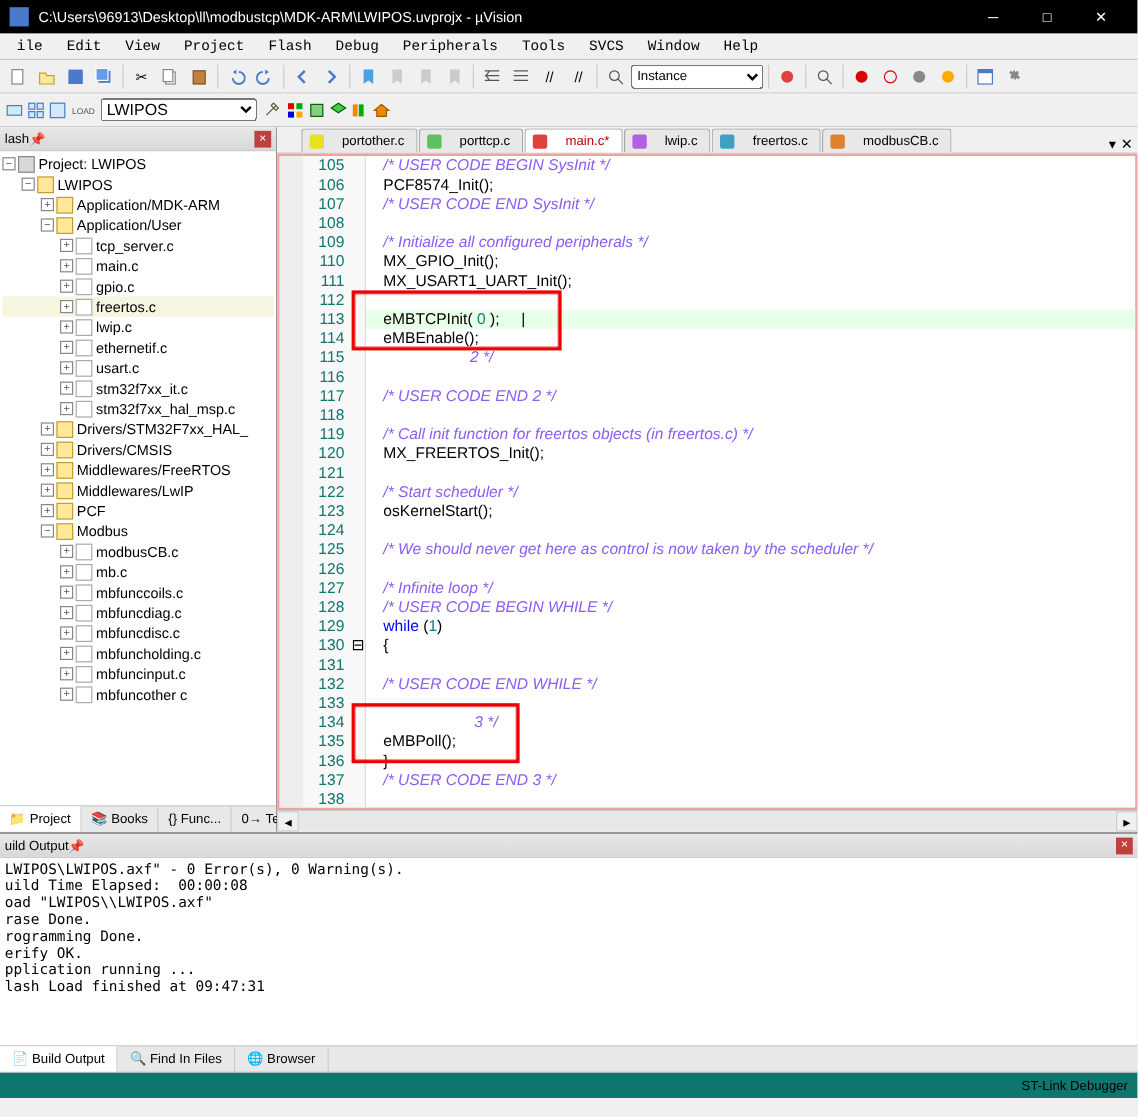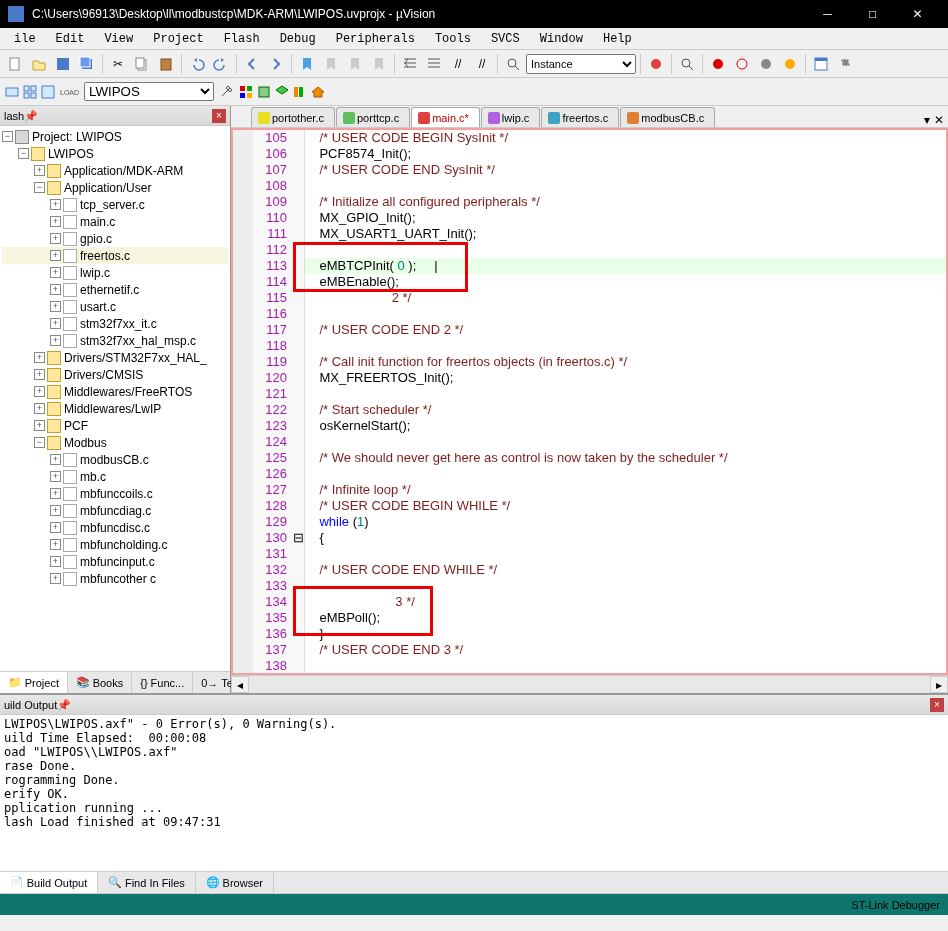--- a/index.html
+++ b/index.html
@@ -32,35 +32,35 @@
 .tglyph { width:11px; height:11px; border:1px solid #888; display:inline-flex; align-items:center; justify-content:center; font-size:9px; margin-right:2px; background:#fff; color:#555; line-height:1; }
 .fico { width:14px; height:14px; display:inline-block; margin-right:3px; background:#fff; border:1px solid #aaa; position:relative; }
 .fico.folder { background:#ffe89c; border-color:#c0a030; }
 .fico.proj { background:#d8d8d8; border-color:#888; }
 .bottom-tabs { height:22px; display:flex; border-top:1px solid #ccc; background:#e8e8e8; }
 .bottom-tabs .bt { padding:2px 8px; font-size:11px; border-right:1px solid #ccc; display:flex; align-items:center; gap:3px; cursor:pointer; }
 .bottom-tabs .bt.active { background:#fff; }
 
 .editor-pane { flex:1; display:flex; flex-direction:column; background:#fff; }
 .file-tabs { height:22px; display:flex; background:#f0f0f0; border-bottom:1px solid #ccc; align-items:flex-end; padding-left:20px; }
-.ftab { height:20px; padding:0 10px 0 6px; display:flex; align-items:center; gap:2px; background:#e8e8e8; border:1px solid #aaa; border-bottom:none; border-radius:3px 3px 0 0; margin-right:1px; font-size:11px; cursor:pointer; }
+.ftab { height:20px; padding:0 10px 0 6px; display:flex; align-items:center; gap:15px; background:#e8e8e8; border:1px solid #aaa; border-bottom:none; border-radius:3px 3px 0 0; margin-right:1px; font-size:11px; cursor:pointer; }
 .ftab.active { background:#fff; }
 .ftab .dot { width:12px; height:12px; border-radius:2px; display:inline-block; }
 .ftab .tx { white-space:nowrap; }
 .ftab.modified .tx { color:#b00; }
 .ftab-ctrl { margin-left:auto; display:flex; gap:4px; padding-right:4px; }
 
 .code-area { flex:1; display:flex; overflow:hidden; font-family:Consolas,monospace; font-size:13px; border:2px solid #f4a0a0; position:relative; }
 .gutter-bp { width:20px; background:#eee; }
-.gutter-ln { width:40px; background:#f8f8f8; color:#a21caf; text-align:right; padding-right:6px; }
+.gutter-ln { width:40px; background:#f8f8f8; color:#0f766e; text-align:right; padding-right:6px; }
 .gutter-fold { width:12px; background:#f8f8f8; border-right:1px solid #ddd; }
 .code-body { flex:1; white-space:pre; overflow:auto; }
 .line { height:16px; line-height:16px; }
 .line.hl { background:#e8ffe8; }
-.c-comment { color:#7f1d1d; }
+.c-comment { color:#8b5cf6;font-style:italic; }
 .c-kw { color:#0000ff; }
 .c-num { color:#008080; }
 .redbox { position:absolute; border:3px solid #e00; pointer-events:none; }
 .editor-hscroll { height:18px; background:#f0f0f0; border-top:1px solid #ccc; display:flex; }
 .editor-hscroll .arrow { width:18px; display:flex; align-items:center; justify-content:center; border:1px solid #ccc; }
 .editor-hscroll .track { flex:1; background:#e8e8e8; }
 
 .build-pane { height:200px; border-top:2px solid #999; display:flex; flex-direction:column; background:#fff; }
 .build-text { flex:1; font-family:Consolas,monospace; font-size:12px; white-space:pre; overflow:auto; padding:2px 4px; }
 .build-tabs { height:22px; display:flex; background:#e8e8e8; border-top:1px solid #ccc; }

